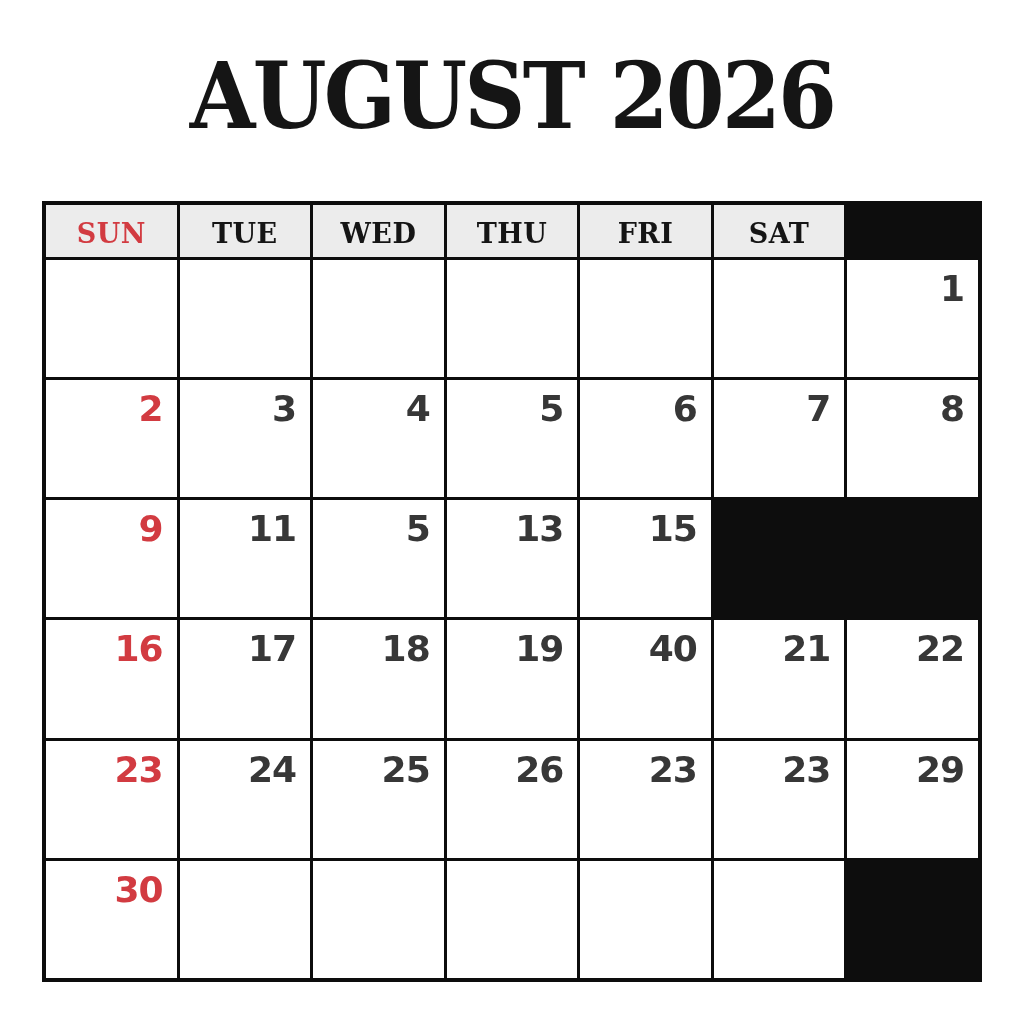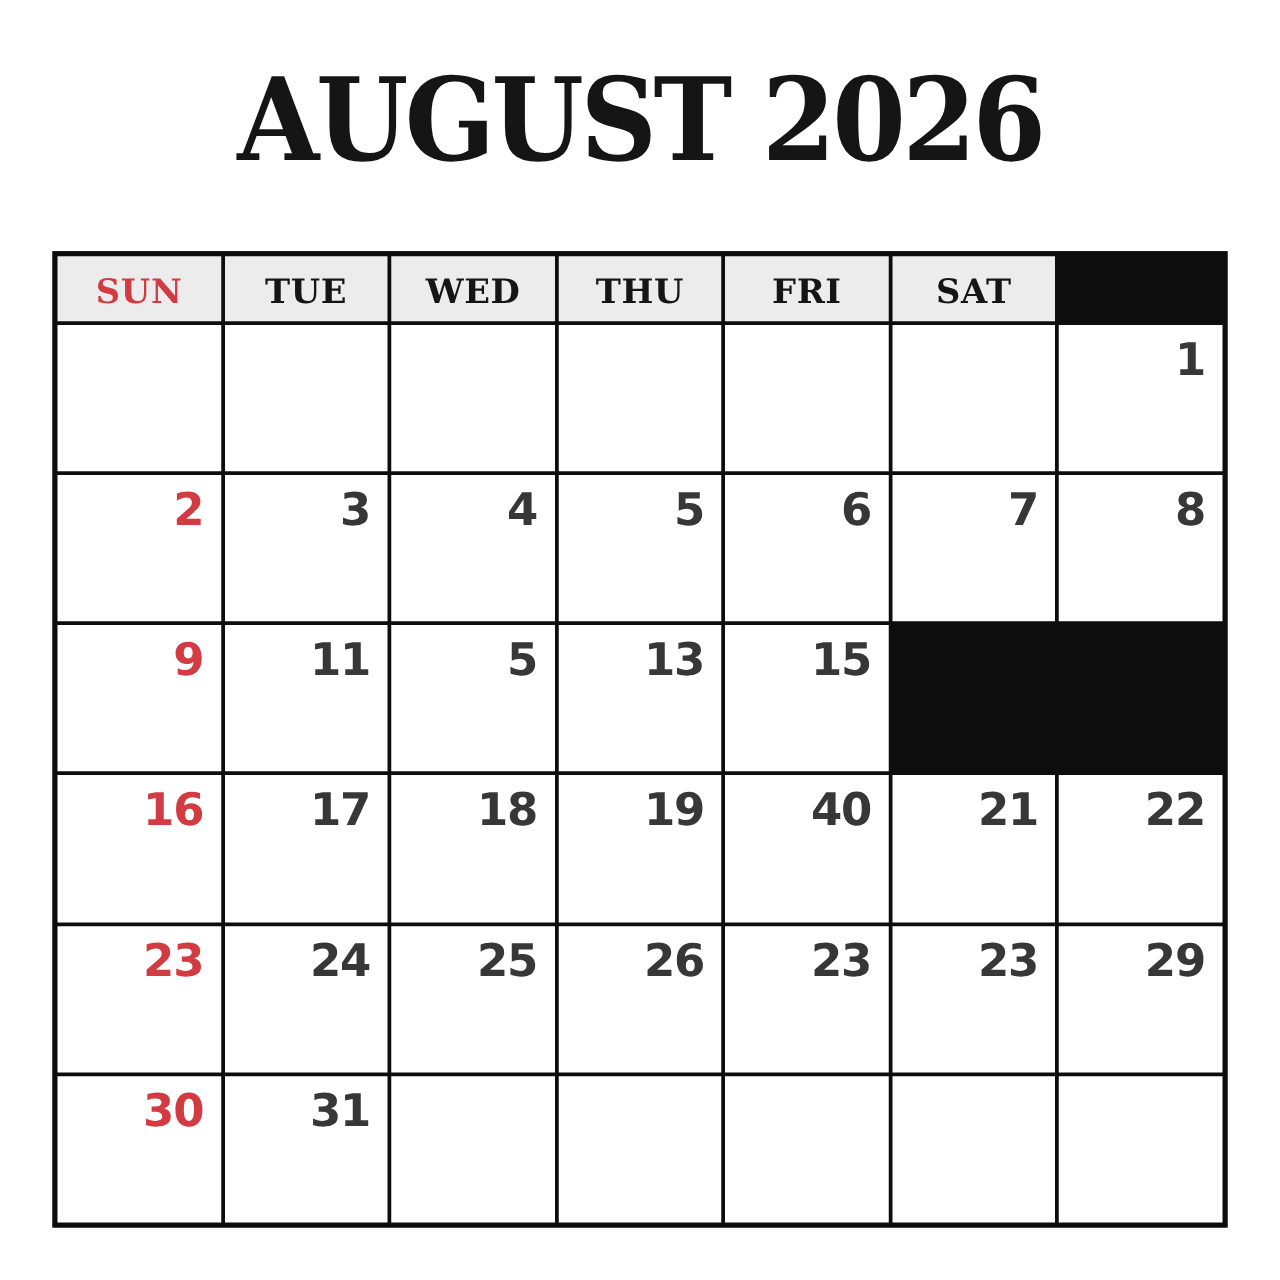--- a/index.html
+++ b/index.html
@@ -207,23 +207,20 @@
       <div class="day-cell">
           <span class="day-num">29</span>
         </div>
     </div>
 
     <div class="cal-row">
       <div class="day-cell">
           <span class="day-num">30</span>
         </div>
       <div class="day-cell">
-          <span class="day-num">31</span>
-        </div>
-      <div class="day-cell">
           <span class="day-num"></span>
         </div>
       <div class="day-cell">
           <span class="day-num"></span>
         </div>
       <div class="day-cell">
           <span class="day-num"></span>
         </div>
       <div class="day-cell">
           <span class="day-num"></span>

